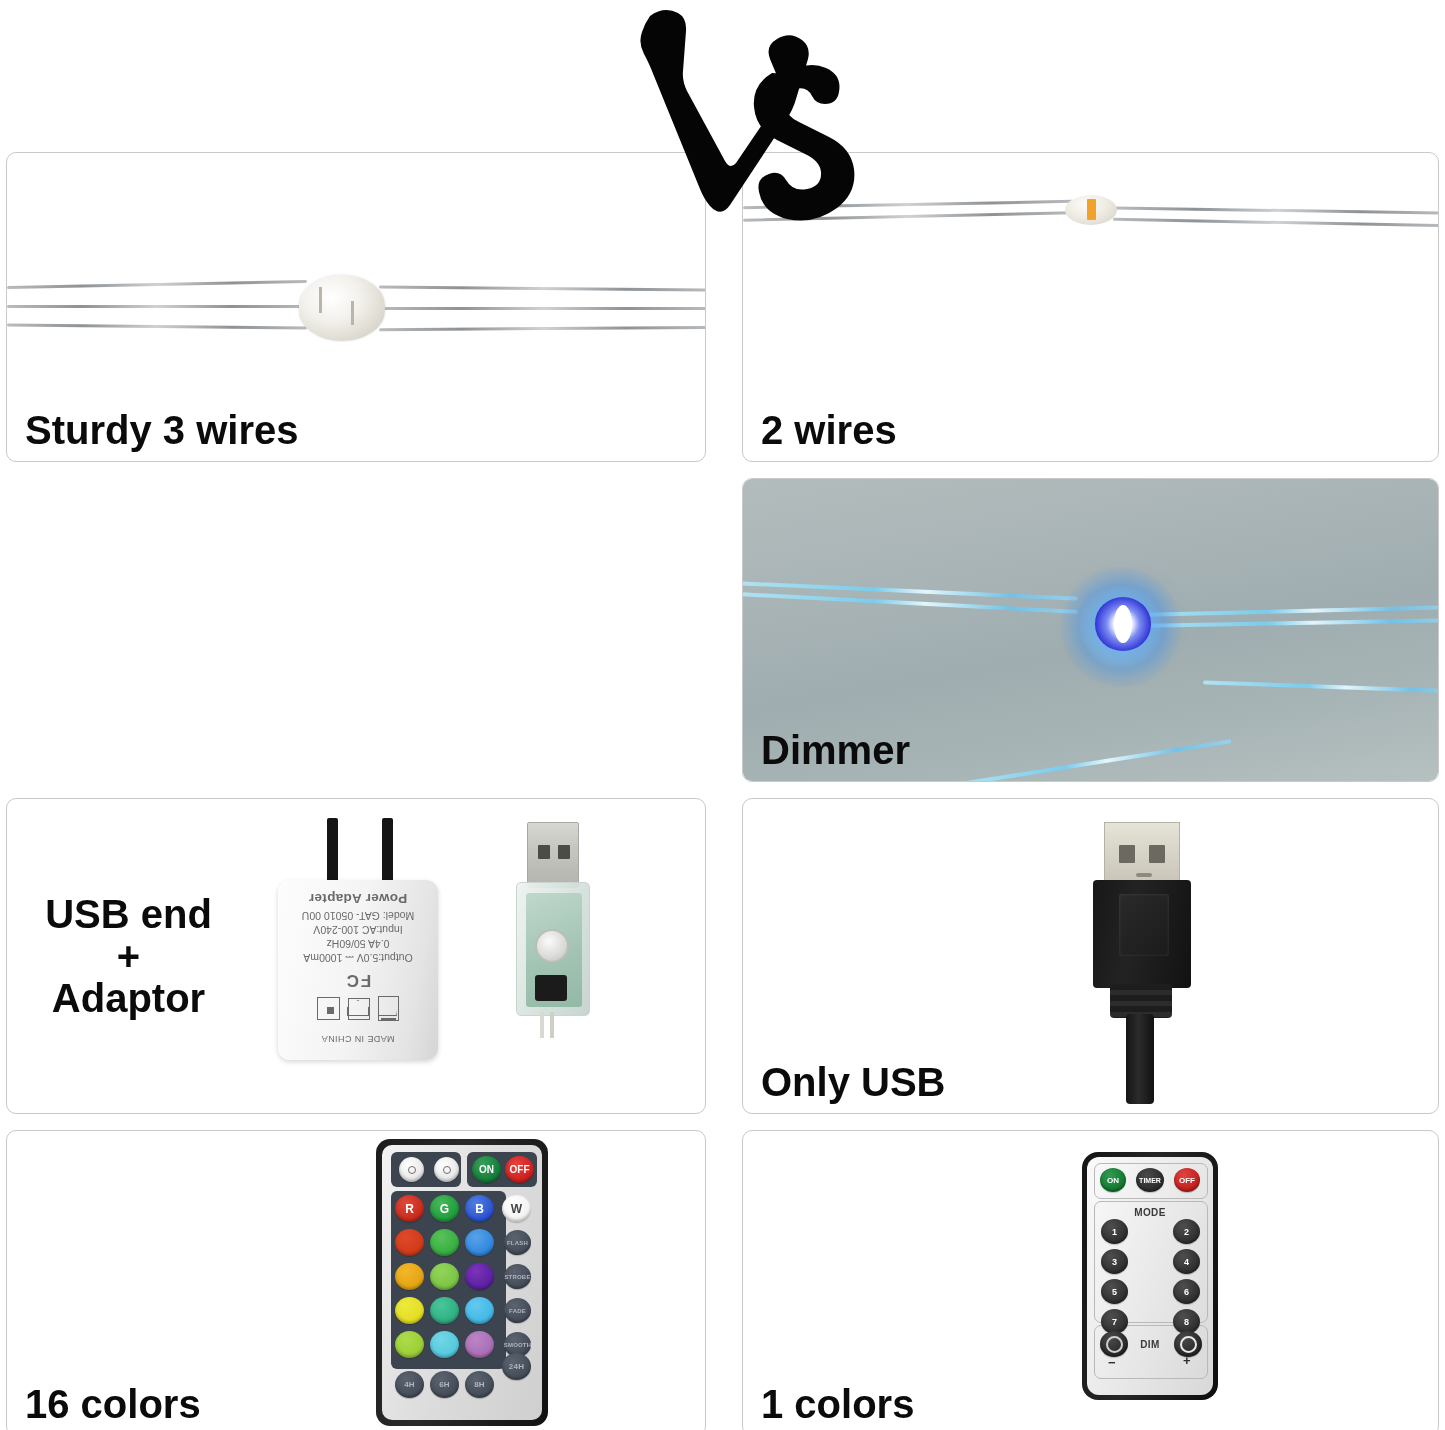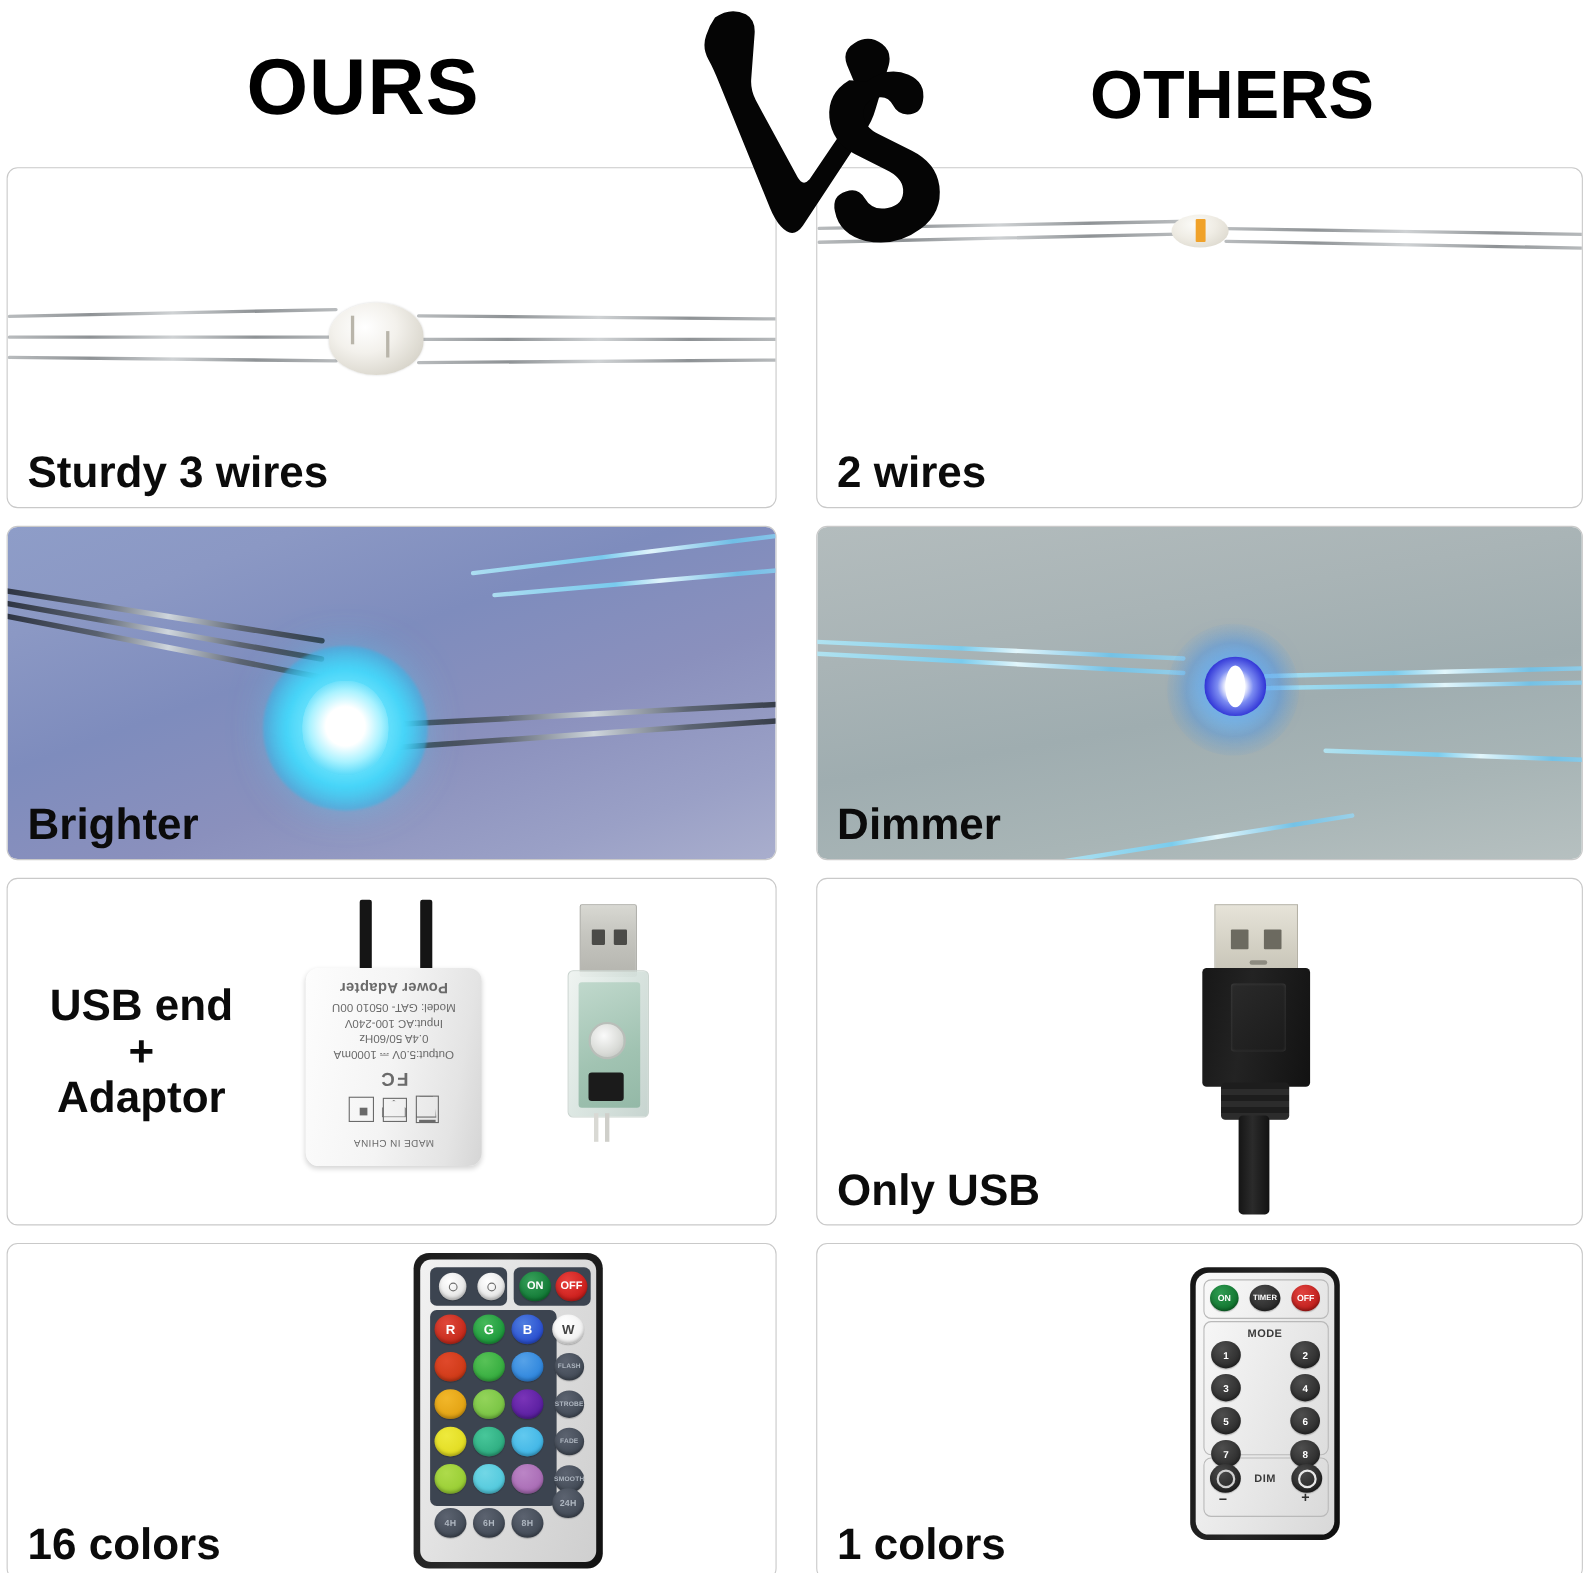--- a/index.html
+++ b/index.html
@@ -163,22 +163,20 @@
   .mode-lbl{position:absolute;left:0;width:100%;text-align:center;font-size:10px;font-weight:700;color:#3a3a3a;letter-spacing:.4px;}
   .dim-lbl{position:absolute;left:0;width:100%;text-align:center;font-size:10px;font-weight:700;color:#3a3a3a;letter-spacing:.4px;}
   .pm{position:absolute;font-size:13px;font-weight:700;color:#2e2e2e;}
 </style>
 </head>
 <body>
 
 <div class="page">
 
   <div class="header">
-    <div class="hdr-ours">OURS</div>
-    <div class="hdr-others">OTHERS</div>
     <div class="vs-wrap">
       <svg width="260" height="248" viewBox="0 0 260 248" aria-hidden="true">
         <g fill="#050505">
           <path d="M38 14 q14-10 28-3 q9 5 8 18 l-3 40 q-1 10 4 20 l38 70 q5 9 11 2 l42-62 q6-9 2-18 l-10-24 q-5-13 7-20 q13-8 25 1 q9 7 6 19 l-12 40 q-3 11-10 21 l-56 85 q-9 13-20 1 q-6-7-10-17 L42 74 q-5-13-10-22 q-6-11-2-22 q3-9 8-16z"></path>
           <path d="M176 72 q19-14 38-6 q16 7 13 24 q-2 12-14 12 q-9 0-13-8 q-5-10-16-7 q-12 4-11 16 q1 11 14 17 l30 15 q22 11 25 32 q3 24-17 39 q-23 17-50 11 q-24-6-28-27 q-3-14 10-18 q11-4 17 6 q7 12 21 9 q15-3 14-17 q-1-11-16-18 l-28-14 q-21-11-23-33 q-2-22 18-34z"></path>
         </g>
       </svg>
     </div>
   </div>
 
@@ -203,34 +201,20 @@
         <div class="wire" style="left:0;top:62px;width:330px;transform:rotate(-1.3deg);"></div>
         <div class="wire" style="left:370px;top:56px;width:330px;transform:rotate(.9deg);"></div>
         <div class="wire" style="left:370px;top:68px;width:330px;transform:rotate(1.1deg);"></div>
         <div class="bead2">
             <span class="chip"></span>
           </div>
       </div>
       <div class="caption">2 wires</div>
     </div>
 
-    <div class="panel r2L">
-      <div class="brightbg">
-        <div class="dkwire" style="left:-10px;top:78px;width:300px;transform:rotate(9deg);"></div>
-        <div class="dkwire" style="left:-10px;top:92px;width:300px;transform:rotate(10deg);"></div>
-        <div class="dkwire" style="left:-10px;top:106px;width:300px;transform:rotate(11deg);"></div>
-        <div class="dkwire" style="left:330px;top:168px;width:390px;transform:rotate(-3deg);"></div>
-        <div class="dkwire" style="left:330px;top:186px;width:390px;transform:rotate(-4deg);"></div>
-        <div class="cywire" style="left:420px;top:22px;width:300px;transform:rotate(-7deg);"></div>
-        <div class="cywire" style="left:440px;top:48px;width:280px;transform:rotate(-5deg);"></div>
-        <div class="glowBig"></div>
-        <div class="ledBig"></div>
-      </div>
-      <div class="caption">Brighter</div>
-    </div>
 
     <div class="panel r2R">
       <div class="dimbg">
         <div class="cywire" style="left:-5px;top:110px;width:340px;transform:rotate(2.6deg);"></div>
         <div class="cywire" style="left:-5px;top:122px;width:340px;transform:rotate(3deg);"></div>
         <div class="cywire" style="left:400px;top:130px;width:310px;transform:rotate(-1.4deg);"></div>
         <div class="cywire" style="left:400px;top:142px;width:310px;transform:rotate(-1deg);"></div>
         <div class="cywire" style="left:210px;top:282px;width:280px;transform:rotate(-9deg);"></div>
         <div class="cywire" style="left:460px;top:206px;width:260px;transform:rotate(2deg);"></div>
         <div class="glowSm"></div>

